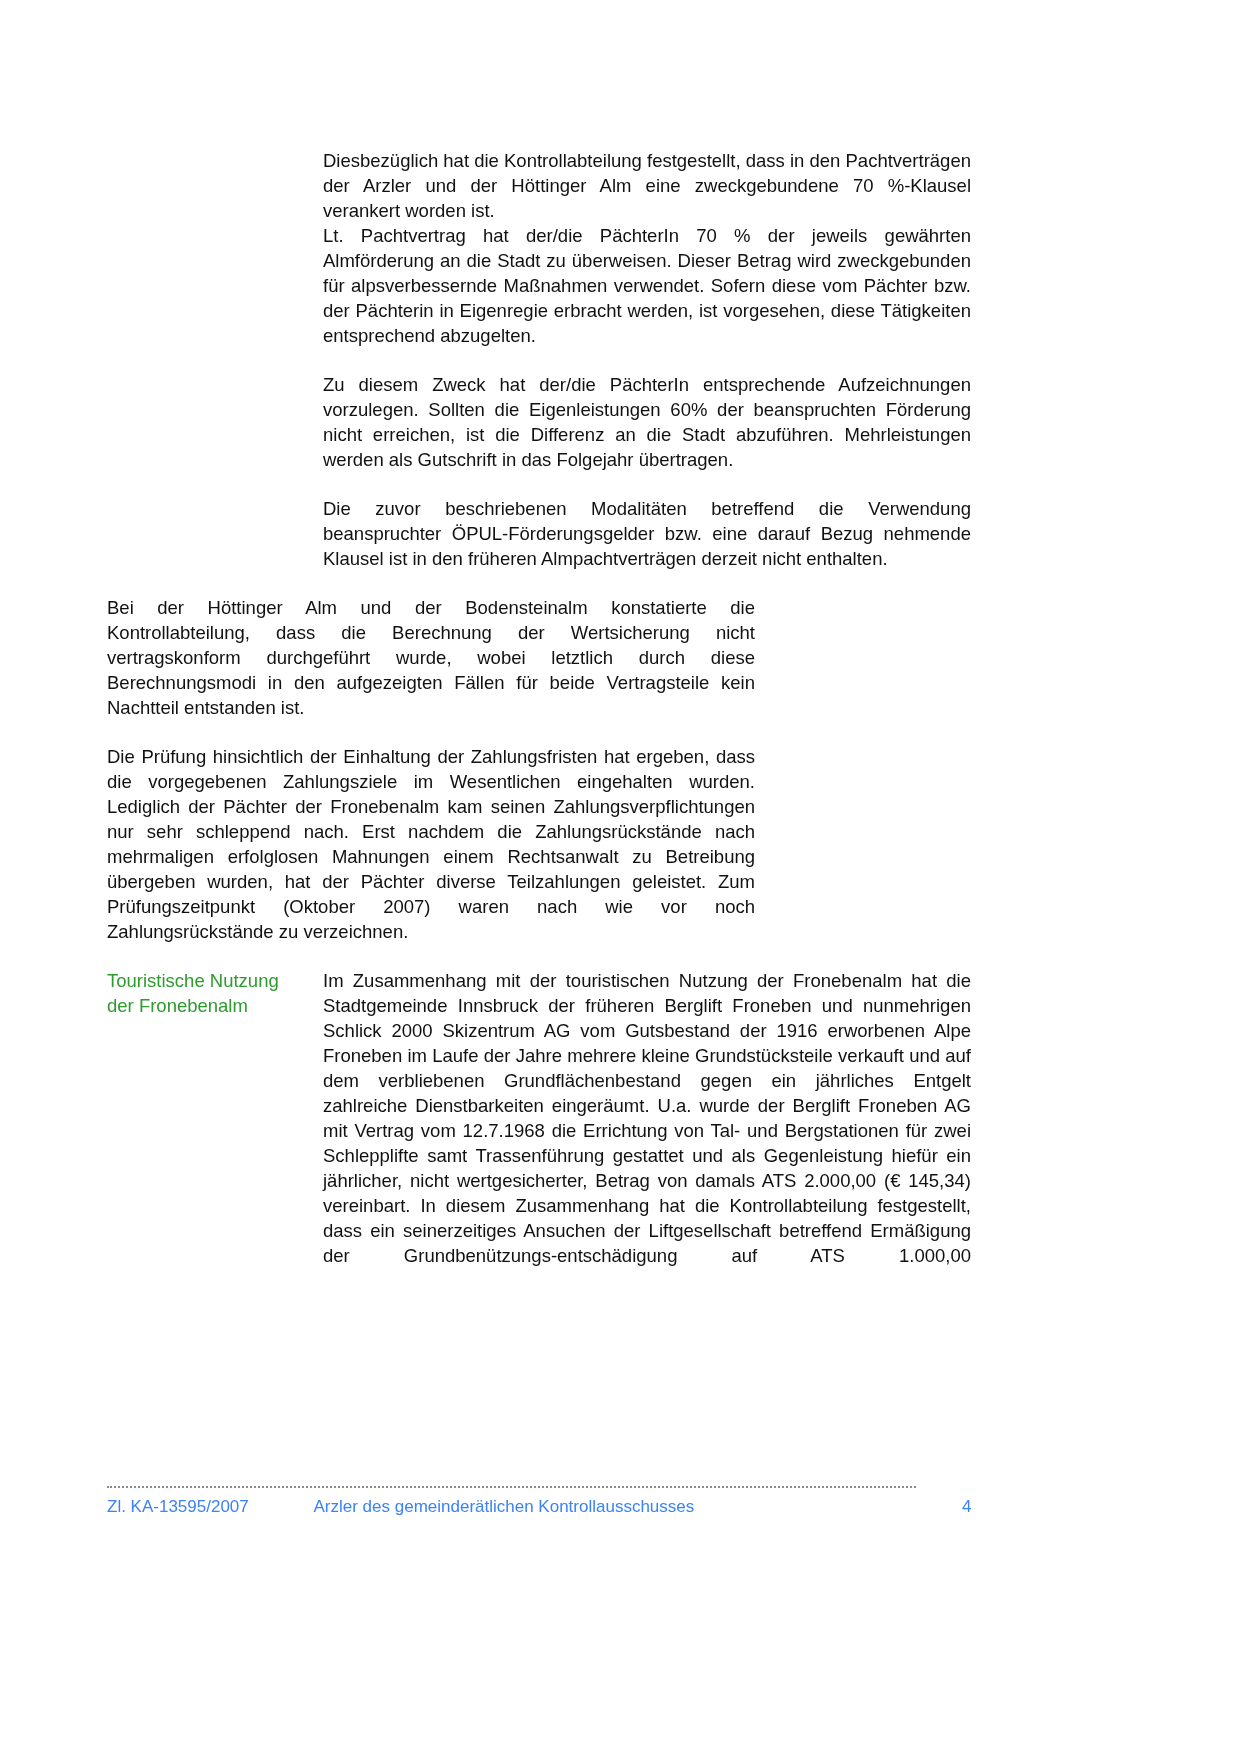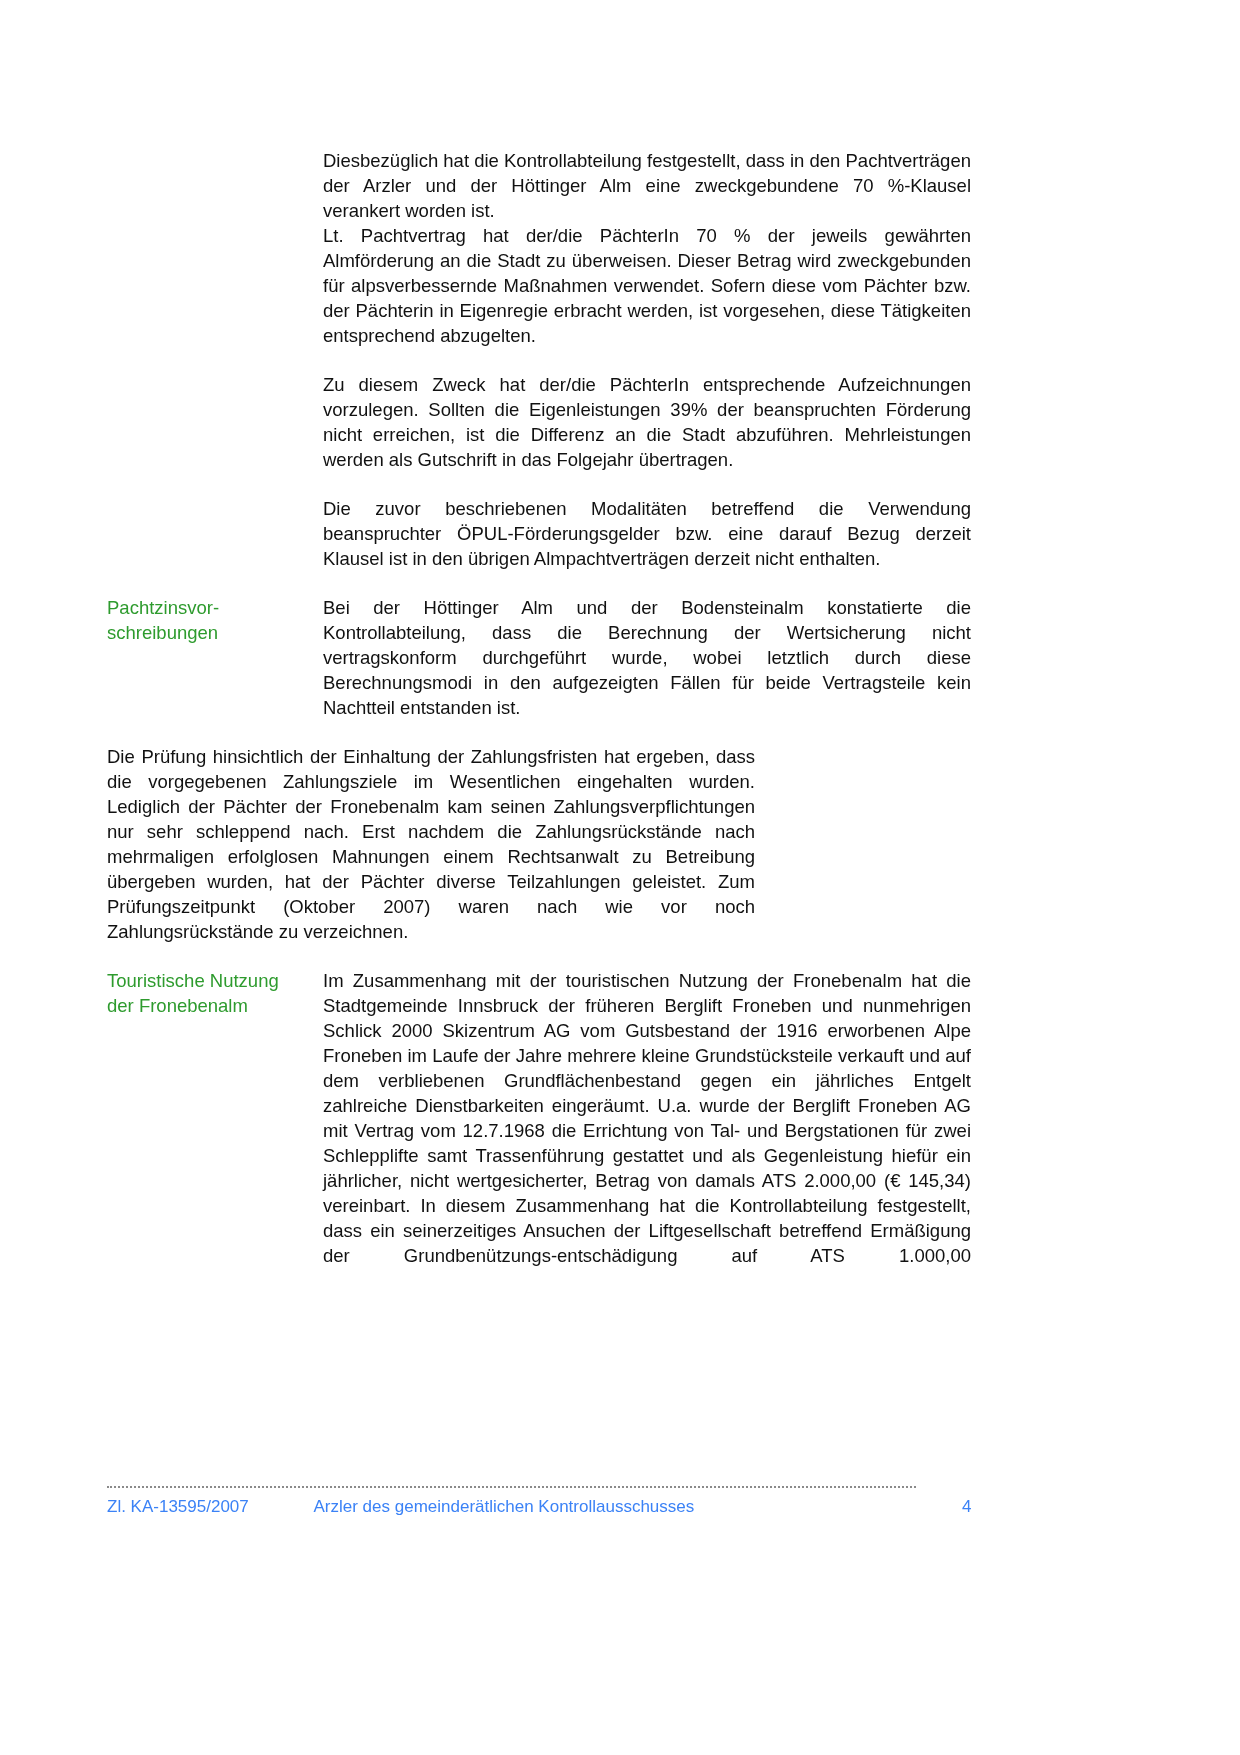--- a/index.html
+++ b/index.html
@@ -97,36 +97,32 @@
       <div class="label-col"></div>
       <div class="text-col">
         <p class="tight">Diesbezüglich hat die Kontrollabteilung festgestellt, dass in den Pachtverträgen der Arzler und der Höttinger Alm eine zweckgebundene 70 %-Klausel verankert worden ist.</p>
         <p>Lt. Pachtvertrag hat der/die PächterIn 70 % der jeweils gewährten Almförderung an die Stadt zu überweisen. Dieser Betrag wird zweckgebunden für alpsverbessernde Maßnahmen verwendet. Sofern diese vom Pächter bzw. der Pächterin in Eigenregie erbracht werden, ist vorgesehen, diese Tätigkeiten entsprechend abzugelten.</p>
       </div>
     </section>
 
     <section class="section">
       <div class="label-col"></div>
       <div class="text-col">
-        <p>Zu diesem Zweck hat der/die PächterIn entsprechende Aufzeichnungen vorzulegen. Sollten die Eigenleistungen 39% der beanspruchten Förderung nicht erreichen, ist die Differenz an die Stadt abzuführen. Mehrleistungen werden als Gutschrift in das Folgejahr übertragen.</p>
+        <p>Zu diesem Zweck hat der/die PächterIn entsprechende Aufzeichnungen vorzulegen. Sollten die Eigenleistungen 60% der beanspruchten Förderung nicht erreichen, ist die Differenz an die Stadt abzuführen. Mehrleistungen werden als Gutschrift in das Folgejahr übertragen.</p>
       </div>
     </section>
 
     <section class="section">
       <div class="label-col"></div>
       <div class="text-col">
-        <p>Die zuvor beschriebenen Modalitäten betreffend die Verwendung beanspruchter ÖPUL-Förderungsgelder bzw. eine darauf Bezug derzeit Klausel ist in den übrigen Almpachtverträgen derzeit nicht enthalten.</p>
+        <p>Die zuvor beschriebenen Modalitäten betreffend die Verwendung beanspruchter ÖPUL-Förderungsgelder bzw. eine darauf Bezug nehmende Klausel ist in den früheren Almpachtverträgen derzeit nicht enthalten.</p>
       </div>
     </section>
 
     <section class="section">
-      <div class="label-col">
-        <div class="margin-label">Pachtzinsvor-
-schreibungen</div>
-      </div>
       <div class="text-col">
         <p>Bei der Höttinger Alm und der Bodensteinalm konstatierte die Kontrollabteilung, dass die Berechnung der Wertsicherung nicht vertragskonform durchgeführt wurde, wobei letztlich durch diese Berechnungsmodi in den aufgezeigten Fällen für beide Vertragsteile kein Nachtteil entstanden ist.</p>
       </div>
     </section>
 
     <section class="section">
       <div class="text-col">
         <p>Die Prüfung hinsichtlich der Einhaltung der Zahlungsfristen hat ergeben, dass die vorgegebenen Zahlungsziele im Wesentlichen eingehalten wurden. Lediglich der Pächter der Fronebenalm kam seinen Zahlungsverpflichtungen nur sehr schleppend nach. Erst nachdem die Zahlungsrückstände nach mehrmaligen erfolglosen Mahnungen einem Rechtsanwalt zu Betreibung übergeben wurden, hat der Pächter diverse Teilzahlungen geleistet. Zum Prüfungszeitpunkt (Oktober 2007) waren nach wie vor noch Zahlungsrückstände zu verzeichnen.</p>
       </div>
     </section>

